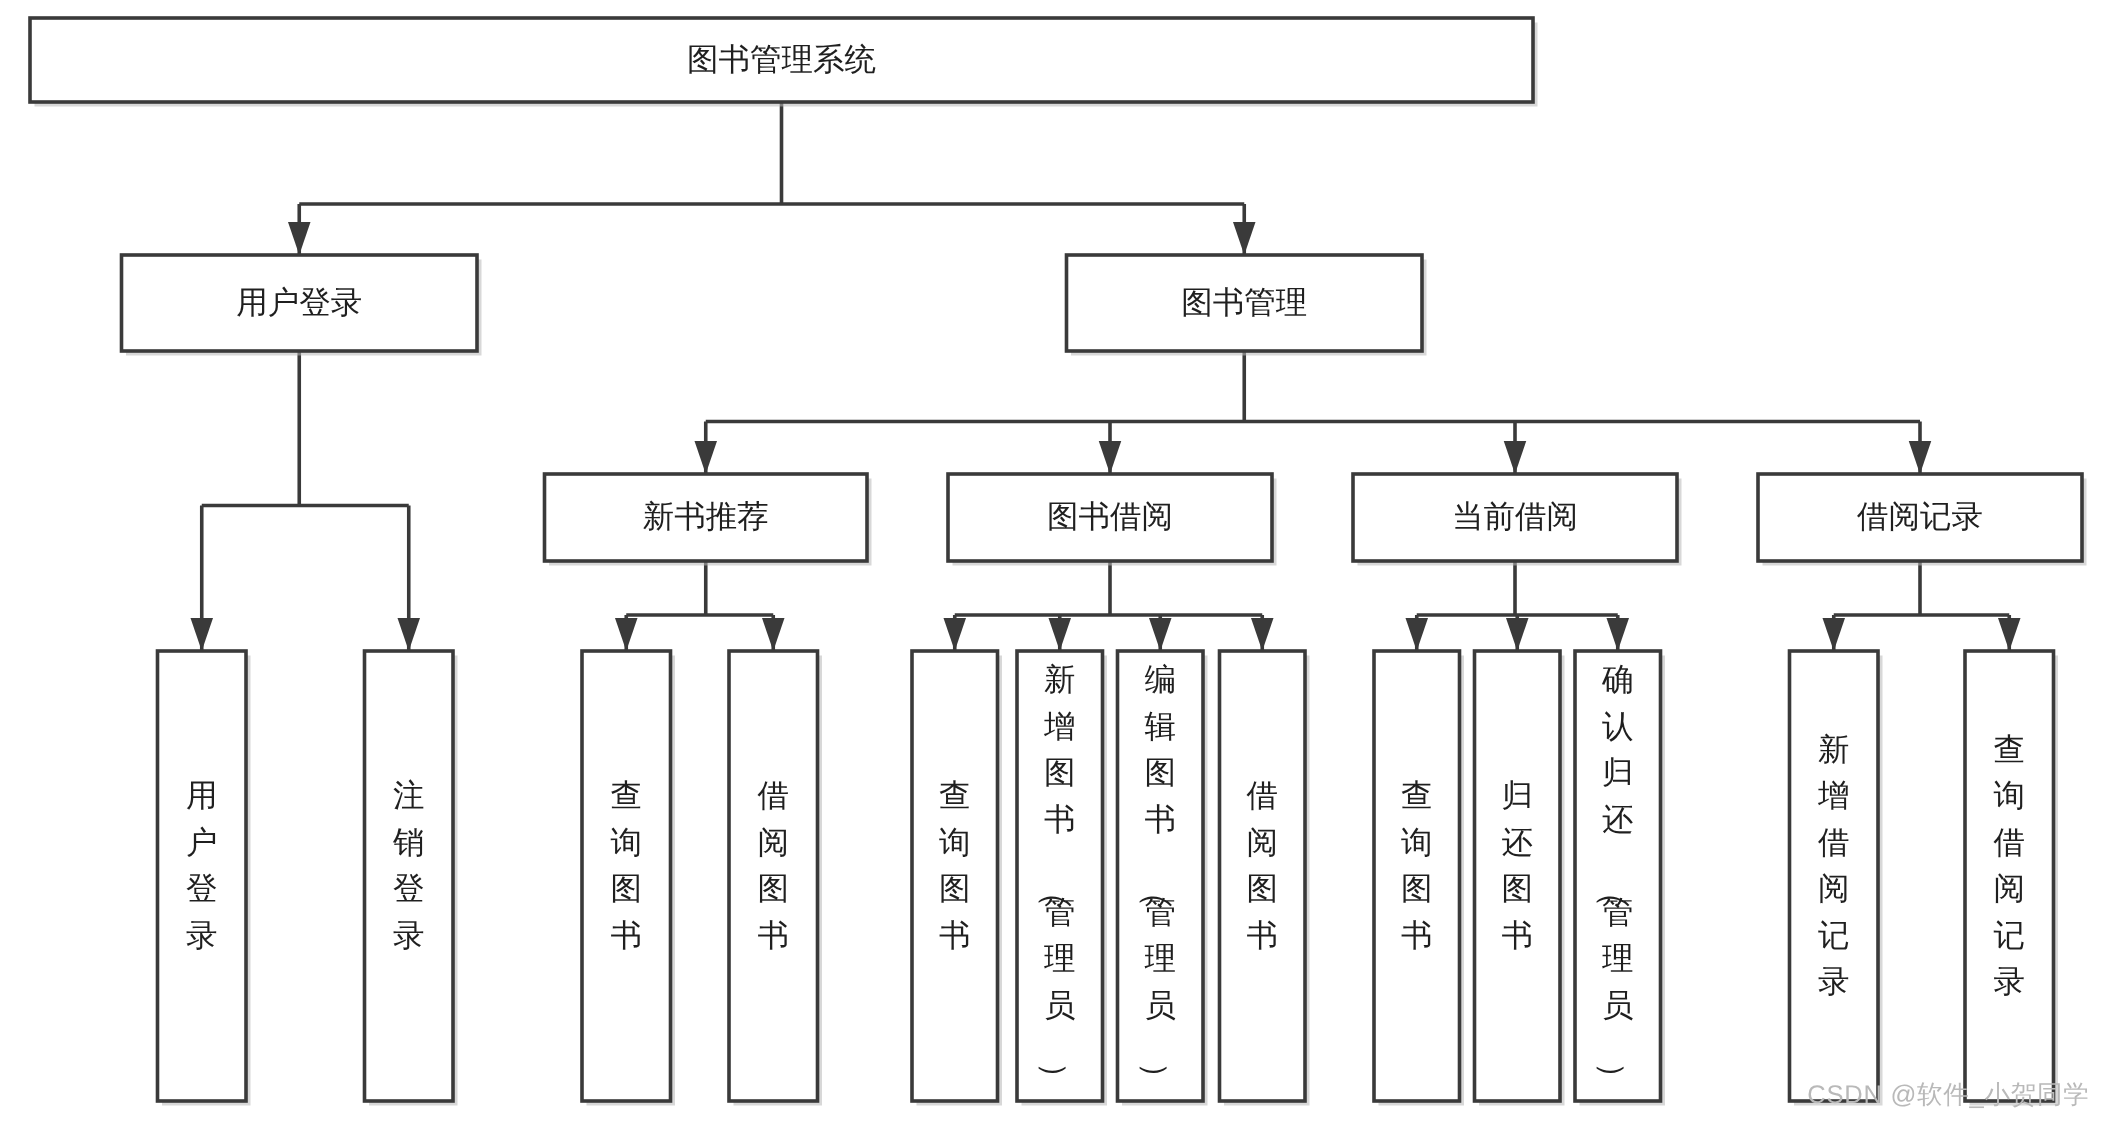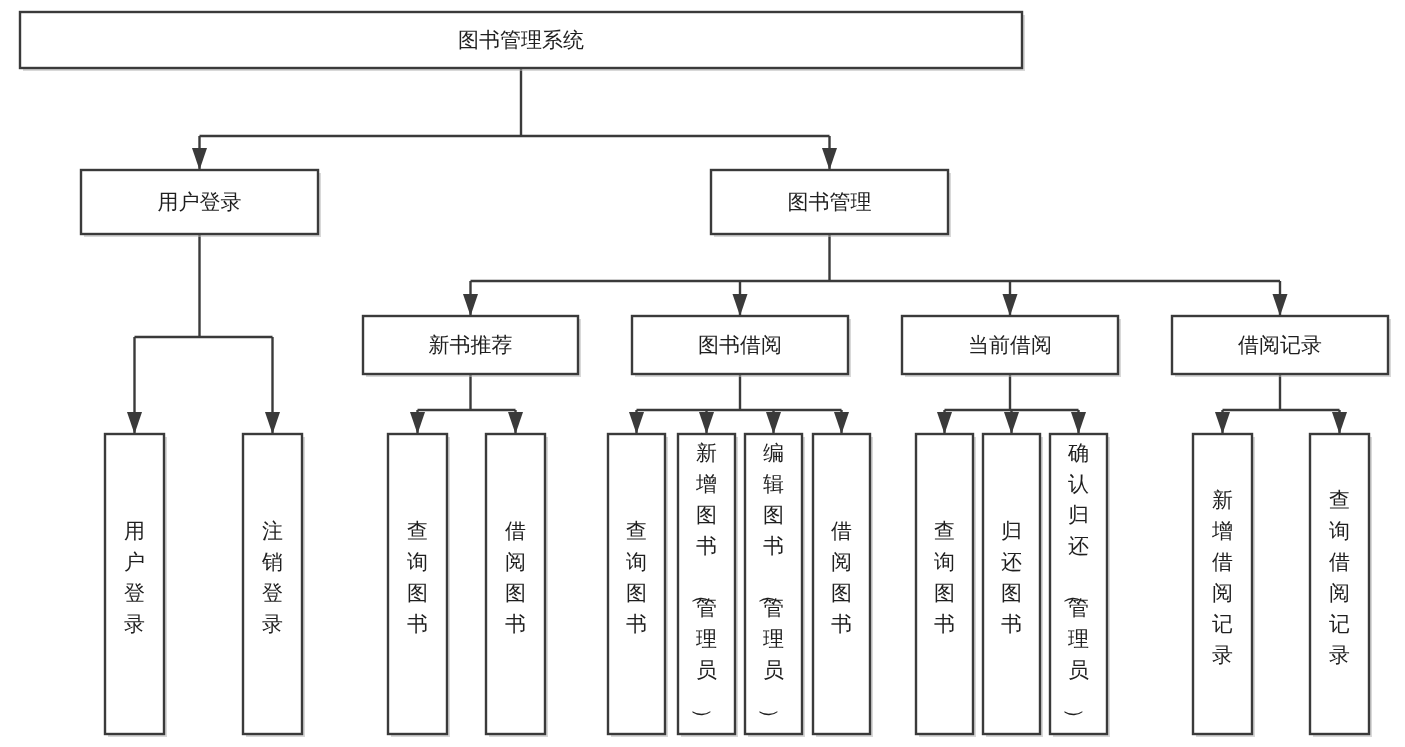--- a/index.html
+++ b/index.html
@@ -227,14 +227,15 @@
           <text class="node-label-vertical" x="1222.5" y="506.5"><tspan x="1222.5" dy="0">新</tspan><tspan x="1222.5" dy="31">增</tspan><tspan x="1222.5" dy="31">借</tspan><tspan x="1222.5" dy="31">阅</tspan><tspan x="1222.5" dy="31">记</tspan><tspan x="1222.5" dy="31">录</tspan></text>
         </g>
         <g>
           <rect x="1313" y="437" width="59" height="300" class="node-shadow"></rect>
           <rect x="1310" y="434" width="59" height="300" class="node-box"></rect>
           <text class="node-label-vertical" x="1339.5" y="506.5"><tspan x="1339.5" dy="0">查</tspan><tspan x="1339.5" dy="31">询</tspan><tspan x="1339.5" dy="31">借</tspan><tspan x="1339.5" dy="31">阅</tspan><tspan x="1339.5" dy="31">记</tspan><tspan x="1339.5" dy="31">录</tspan></text>
         </g>
       </g>
   </svg>
 
+  <div class="watermark">CSDN @软件_小贺同学</div>
 
 </div>
 
 </body></html>

